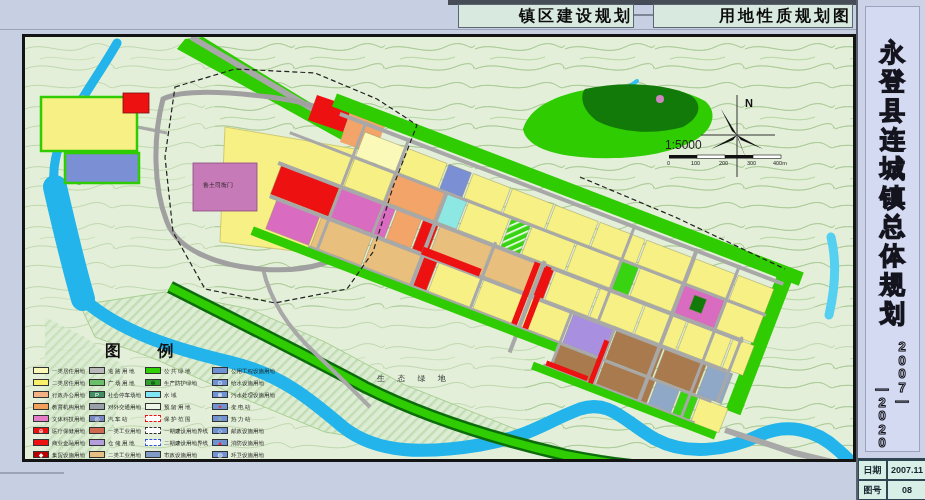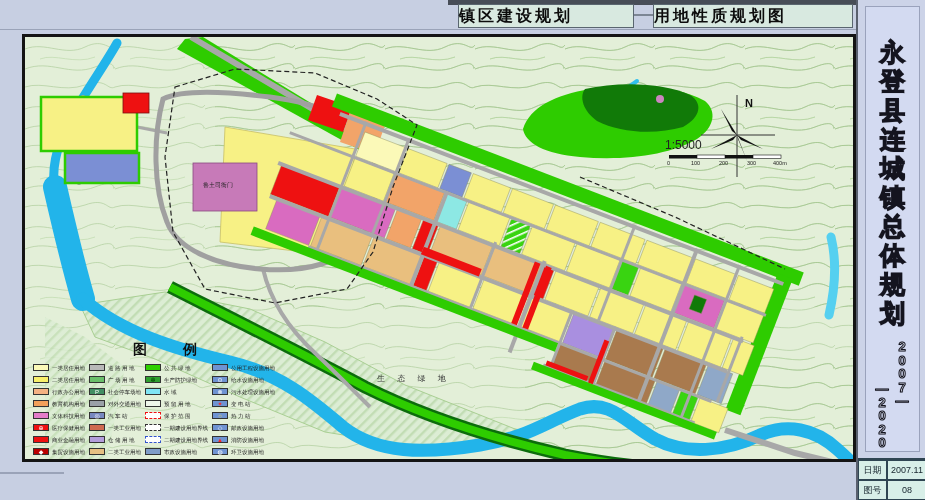--- a/index.html
+++ b/index.html
@@ -3,32 +3,32 @@
 <meta charset="utf-8">
 <style>
   html,body{margin:0;padding:0;background:#c7cfe2;}
   *{box-sizing:border-box;}
   .stage{position:relative;width:925px;height:500px;background:#c7cfe2;overflow:hidden;
          font-family:"Liberation Sans","DejaVu Sans",sans-serif;}
   
   .top-dark{position:absolute;left:448px;top:0;width:408px;height:5px;background:#474d57;}
   .top-rule{position:absolute;left:0;top:29px;width:856px;height:1px;background:#9aa3b8;}
   .title-box{position:absolute;top:4px;height:24px;background:#d8e9e0;border:1px solid #5a6670;
-             display:flex;align-items:center;justify-content:flex-start;font-weight:bold;
+             display:flex;align-items:center;justify-content:flex-end;font-weight:bold;
              font-size:16px;letter-spacing:3px;color:#0c0c0c;}
   .title-box.left{left:458px;width:176px;}
   .title-box.right{left:653px;width:200px;}
   .title-link{position:absolute;left:634px;top:14px;width:19px;height:2px;background:#7c8694;}
   
   .map{position:absolute;left:22px;top:34px;width:834px;height:428px;border:3px solid #141414;
        background:#e3efd8;overflow:hidden;}
   .map svg{position:absolute;left:0;top:0;}
   
   .legend{position:absolute;left:8px;top:304px;width:286px;color:#1b1b1b;}
-  .legend-title{font-size:14px;font-weight:bold;letter-spacing:16px;margin-left:100px;margin-bottom:3px;color:#111;}
+  .legend-title{font-size:16px;font-weight:bold;letter-spacing:16px;margin-left:72px;margin-bottom:3px;color:#111;}
   .lg-cols{display:flex;gap:4px;}
   .lg-col{display:flex;flex-direction:column;gap:1px;}
   .lg-row{display:flex;align-items:center;gap:3px;height:11px;}
   .lg-sw{width:16px;height:7px;border:1px solid #333;flex:0 0 auto;position:relative;
          display:flex;align-items:center;justify-content:center;font-size:6px;line-height:6px;}
   .lg-lab{font-size:5.5px;white-space:nowrap;color:#222;transform:translateY(.5px);}
   
   .sidebar{position:absolute;left:856px;top:0;width:69px;height:500px;background:#ccd3e8;
            border-left:2px solid #59606e;}
   .sb-panel{position:absolute;left:7px;top:6px;width:55px;height:446px;background:#d3daf1;
@@ -37,21 +37,21 @@
   .sb-char{font-size:25px;line-height:29px;font-weight:bold;color:#e6eaf8;
            -webkit-text-stroke:1.3px #14141f;text-shadow:0 0 1px #14141f;}
   .sb-years{position:absolute;width:16px;display:flex;flex-direction:column;align-items:center;}
   .sb-years span{font-size:13px;line-height:13.5px;font-weight:bold;color:#e6eaf8;
            -webkit-text-stroke:1px #14141f;text-shadow:0 0 1px #14141f;}
   .sb-years.c1{left:36px;top:340px;}
   .sb-years.c2{left:16px;top:382px;}
   .sb-table{position:absolute;left:0;bottom:0;width:69px;border-top:2px solid #2f4552;}
   .sb-tr{display:flex;height:20px;}
   .sb-td{background:#d8efe8;border:1px solid #2f4552;display:flex;align-items:center;justify-content:center;
-         font-weight:normal;color:#15232c;}
+         font-weight:bold;color:#15232c;}
   .sb-td.l{width:29px;font-size:9px;}
   .sb-td.v{width:40px;font-size:9px;}
   
   .footer{position:absolute;left:0;top:462px;width:856px;height:38px;background:#c7cfe2;}
   .credit-box{position:absolute;left:66px;top:14px;width:334px;height:21px;background:#dde9e5;
               border:1px solid #7f8a96;display:flex;align-items:center;justify-content:center;
               font-weight:bold;font-size:12.5px;letter-spacing:1px;color:#101418;}
   .footer-rule{position:absolute;left:0;top:10px;width:64px;height:2px;background:#9aa3b8;}
   text{font-family:"Liberation Sans","DejaVu Sans",sans-serif;}
 </style>

